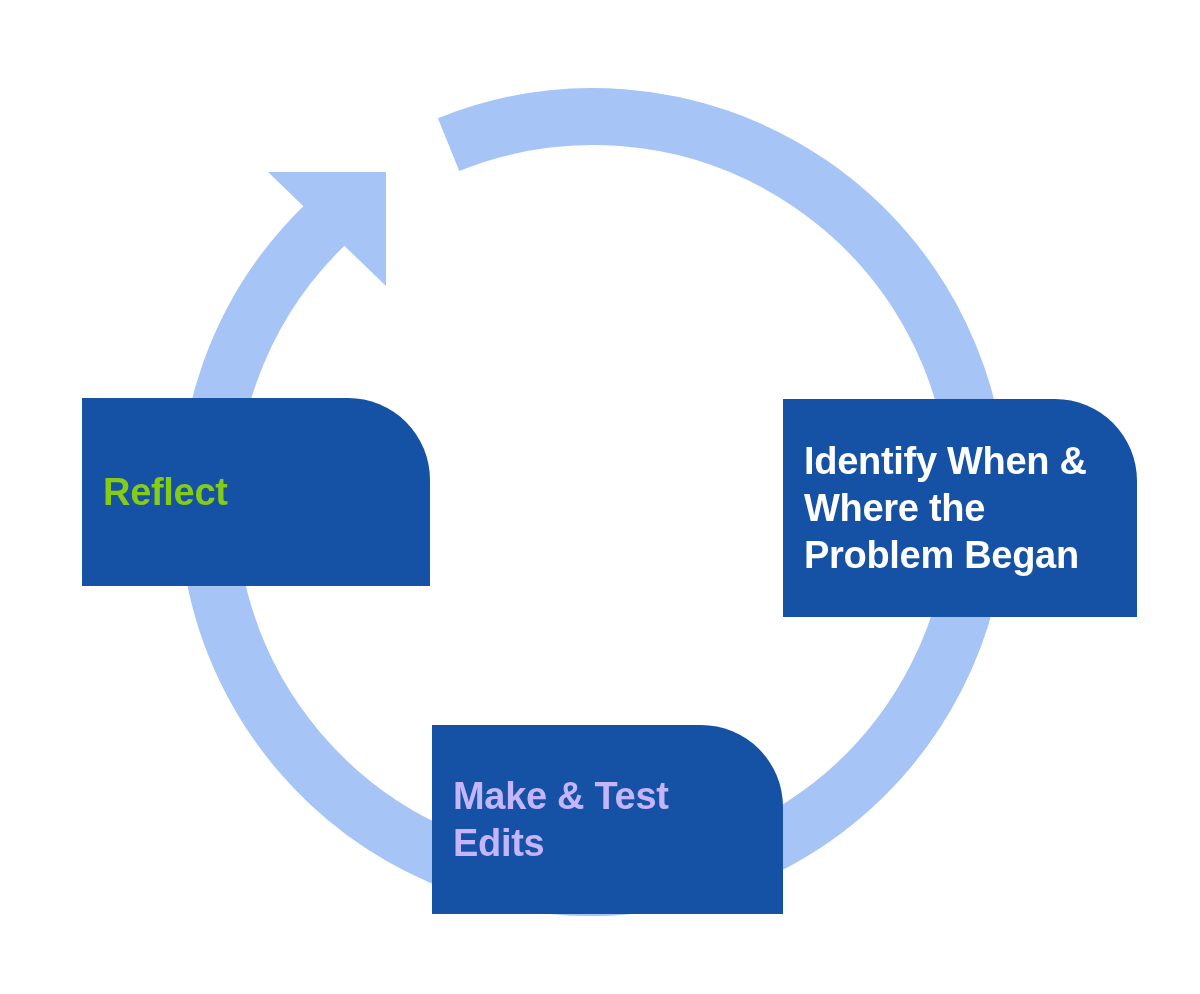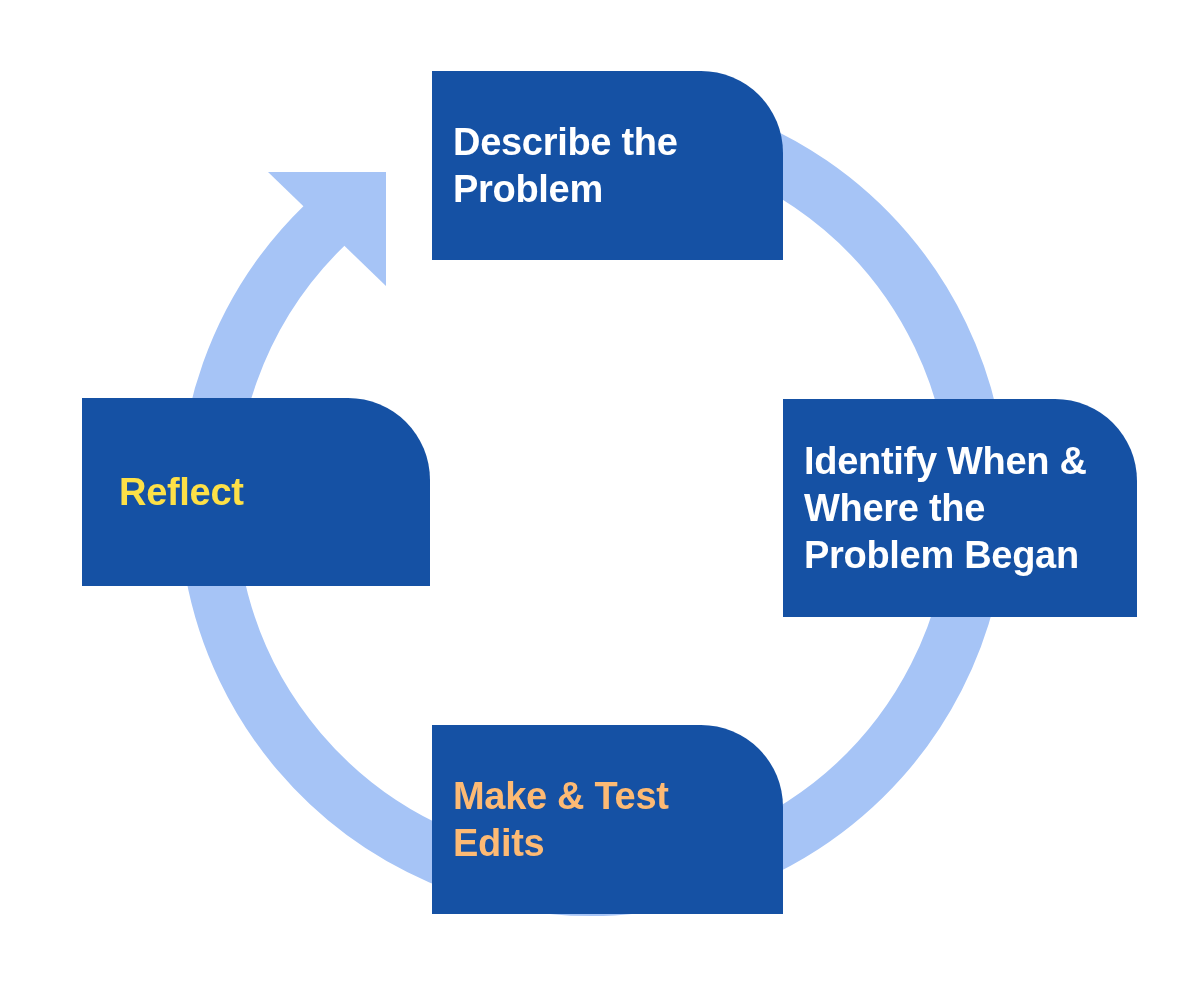--- a/index.html
+++ b/index.html
@@ -48,33 +48,29 @@
 
 <div class="canvas" style="background-color: rgb(255, 255, 255);">
 
   <svg class="ring-svg" viewBox="0 0 1200 994" aria-hidden="true">
 
     <path d="M 448.6,144.6 A 385.5,385.5 0 1 1 325.2,224.7" fill="none" stroke-width="57" stroke-linecap="butt" stroke="#A6C4F6"></path>
 
     <polygon points="386,172 268,172 386,286" fill="#A6C4F6"></polygon>
   </svg>
 
-  <div class="step-box pos-top" style="background-color: rgb(21, 81, 164);">
-    <div class="step-label" style="color: rgb(255, 255, 255);">Describe the
-Problem</div>
-  </div>
 
   <div class="step-box pos-right" style="background-color: rgb(21, 81, 164);">
     <div class="step-label" style="color: rgb(255, 255, 255);">Identify When &amp;
 Where the
 Problem Began</div>
   </div>
 
   <div class="step-box pos-bottom" style="background-color: rgb(21, 81, 164);">
-    <div class="step-label" style="color: #fdba74;">Make &amp; Test
+    <div class="step-label" style="color: #c4b5fd;">Make &amp; Test
 Edits</div>
   </div>
 
   <div class="step-box pos-left" style="background-color: rgb(21, 81, 164);">
-    <div class="step-label" style="color: #fde047; margin-left: 16px;">Reflect</div>
+    <div class="step-label" style="color: #84cc16;">Reflect</div>
   </div>
 
 </div>
 
 </body></html>

